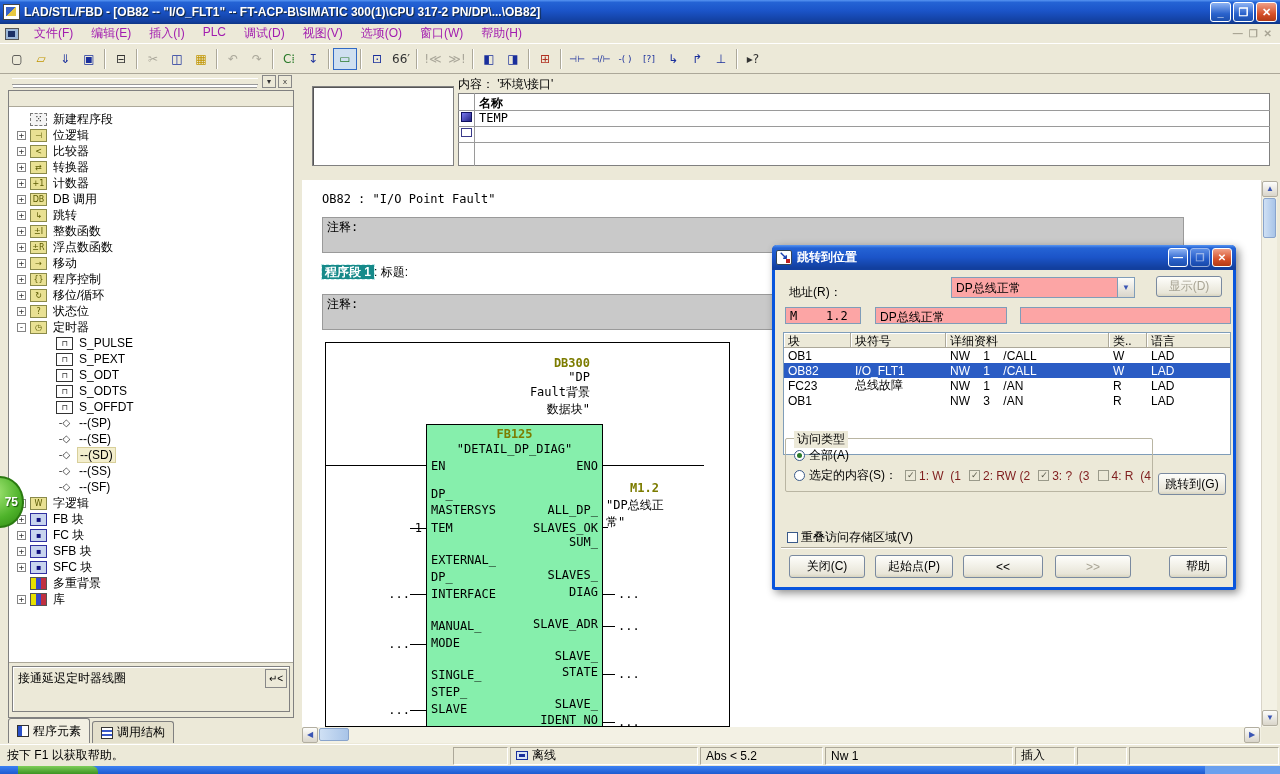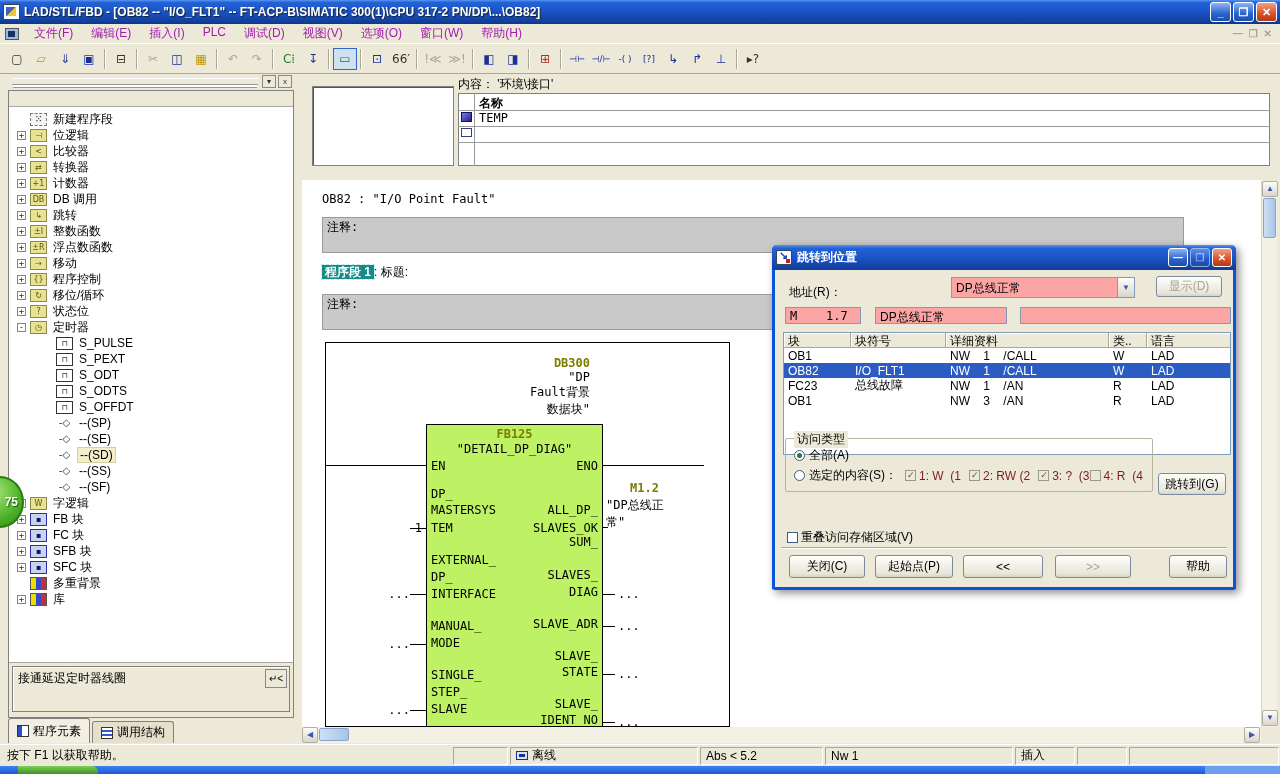--- a/index.html
+++ b/index.html
@@ -89,21 +89,21 @@
 .decl-icon1{position:absolute;left:461px;top:112px;width:11px;height:10px;
  background:linear-gradient(135deg,#7a7af0,#202080);border:1px solid #101060}
 .decl-icon2{position:absolute;left:461px;top:128px;width:11px;height:9px;background:#fff;border:1px solid #3a3a8a}
 .mono{font-family:"DejaVu Sans Mono",monospace;font-size:12px}
 .code-pane{position:absolute;left:302px;top:180px;width:959px;height:547px;background:#fff;overflow:hidden}
 .comment-box{position:absolute;background:#c9c9c9;border:1px solid #9a9a9a;padding:1px 4px}
 .netsel{background:#168a8a;color:#fff;font-weight:bold;padding:0 3px;outline:1px dashed #bfe8e8}
 .olive{color:#7c7c00;font-weight:bold}
 .net-box{position:absolute;border:1px solid #000}
 .wire{position:absolute;background:#000;height:1px}
-.fb-block{position:absolute;border:1px solid #000;background:#bef264}
+.fb-block{position:absolute;border:1px solid #000;background:#86efac}
 .fbl{position:absolute;white-space:pre}
 .ctr{width:100%;text-align:center}
 .rgt{right:4px;text-align:right}
 .lft{left:4px}
 .stub{position:absolute;white-space:pre;font-family:"DejaVu Sans Mono",monospace}
 
 
 .vscroll{position:absolute;left:1261px;top:181px;width:16px;height:546px;background:#f3f1e4;border-left:1px solid #d8d4c8}
 .hscroll{position:absolute;left:302px;top:727px;width:959px;height:16px;background:#f3f1e4}
 .sc-btn{position:absolute;width:16px;height:16px;background:linear-gradient(180deg,#fdfdfb,#d9d5ca);
@@ -535,21 +535,21 @@
       <span class="dlg-tb close">✕</span>
     </div>
 
     <div class="abs" style="left:14px;top:39px">地址(R)：</div>
     <div class="combo sunken">
       <span class="combo-val">DP总线正常</span>
       <span class="combo-arrow">▼</span>
     </div>
     <button class="xp-btn disabled" style="left:381px;top:31px;width:66px;height:21px">显示(D)</button>
 
-    <div class="field sunken mono" style="left:10px;top:62px;width:76px">M    1.7</div>
+    <div class="field sunken mono" style="left:10px;top:62px;width:76px">M    1.2</div>
     <div class="field sunken" style="left:100px;top:62px;width:132px">DP总线正常</div>
     <div class="field sunken" style="left:245px;top:62px;width:211px"></div>
 
     <div class="dtable">
       <div class="dthead" id="dlg-head">
           <span class="dth w1">块</span>
           <span class="dth w2">块符号</span>
           <span class="dth w3">详细资料</span>
           <span class="dth w4">类..</span>
           <span class="dth w5">语言</span>
@@ -591,21 +591,21 @@
       <div class="abs" style="left:8px;top:8px">
         <span class="radio on"></span><span>全部(A)</span>
       </div>
       <div class="abs" style="left:8px;top:28px;display:flex;align-items:center">
         <span class="radio"></span>
           <span>选定的内容(S)：</span>
         <span id="access-checks" style="display:flex" class="dim">
             <span style="display: flex; align-items: center; margin-left: 8px; white-space: pre;"><span class="check dis on"></span><span>1: W  (1</span></span>
             <span style="display: flex; align-items: center; margin-left: 8px; white-space: pre;"><span class="check dis on"></span><span>2: RW (2</span></span>
             <span style="display: flex; align-items: center; margin-left: 8px; white-space: pre;"><span class="check dis on"></span><span>3: ?  (3</span></span>
-            <span style="display: flex; align-items: center; white-space: pre;"><span class="check dis"></span><span>4: R  (4</span></span>
+            <span style="display: flex; align-items: center; margin-left: 8px; white-space: pre;"><span class="check dis"></span><span>4: R  (4</span></span>
           </span>
       </div>
     </div>
     <button class="xp-btn" style="left:383px;top:228px;width:68px;height:22px">跳转到(G)</button>
 
     <div class="abs" style="left:12px;top:284px">
       <span class="check"></span><span>重叠访问存储区域(V)</span>
     </div>
 
     <div class="dlg-hr"></div>

